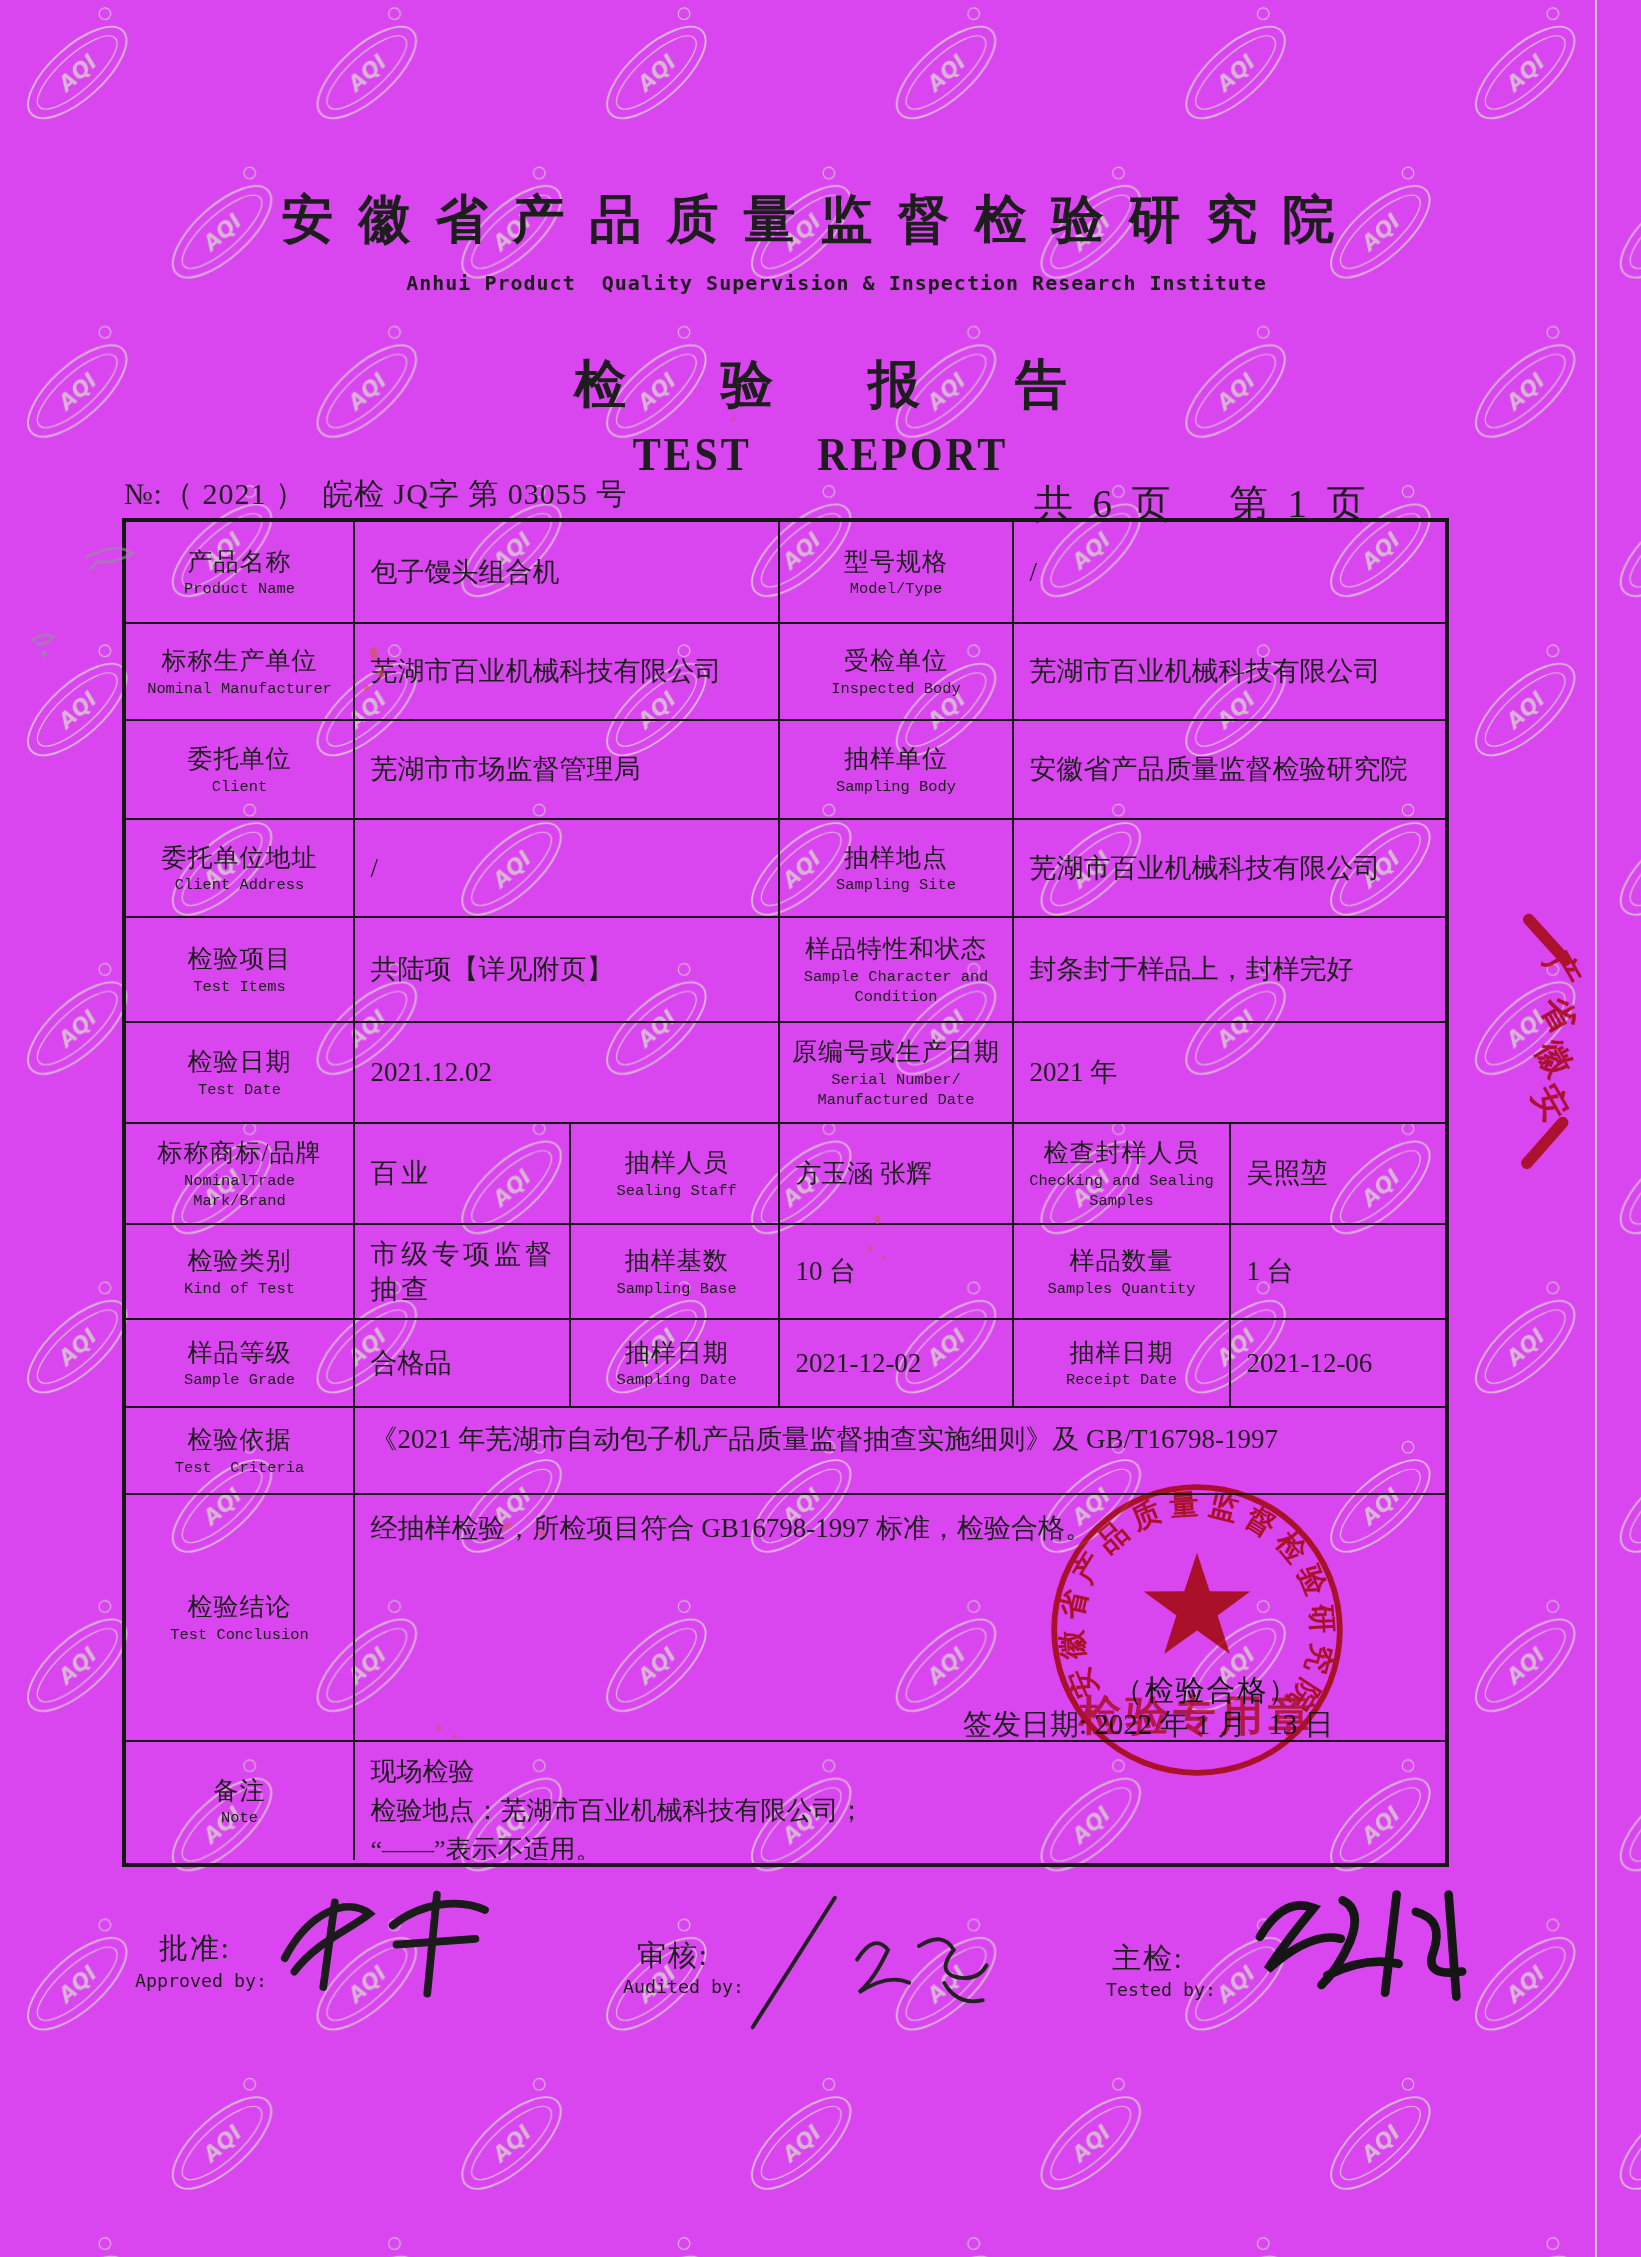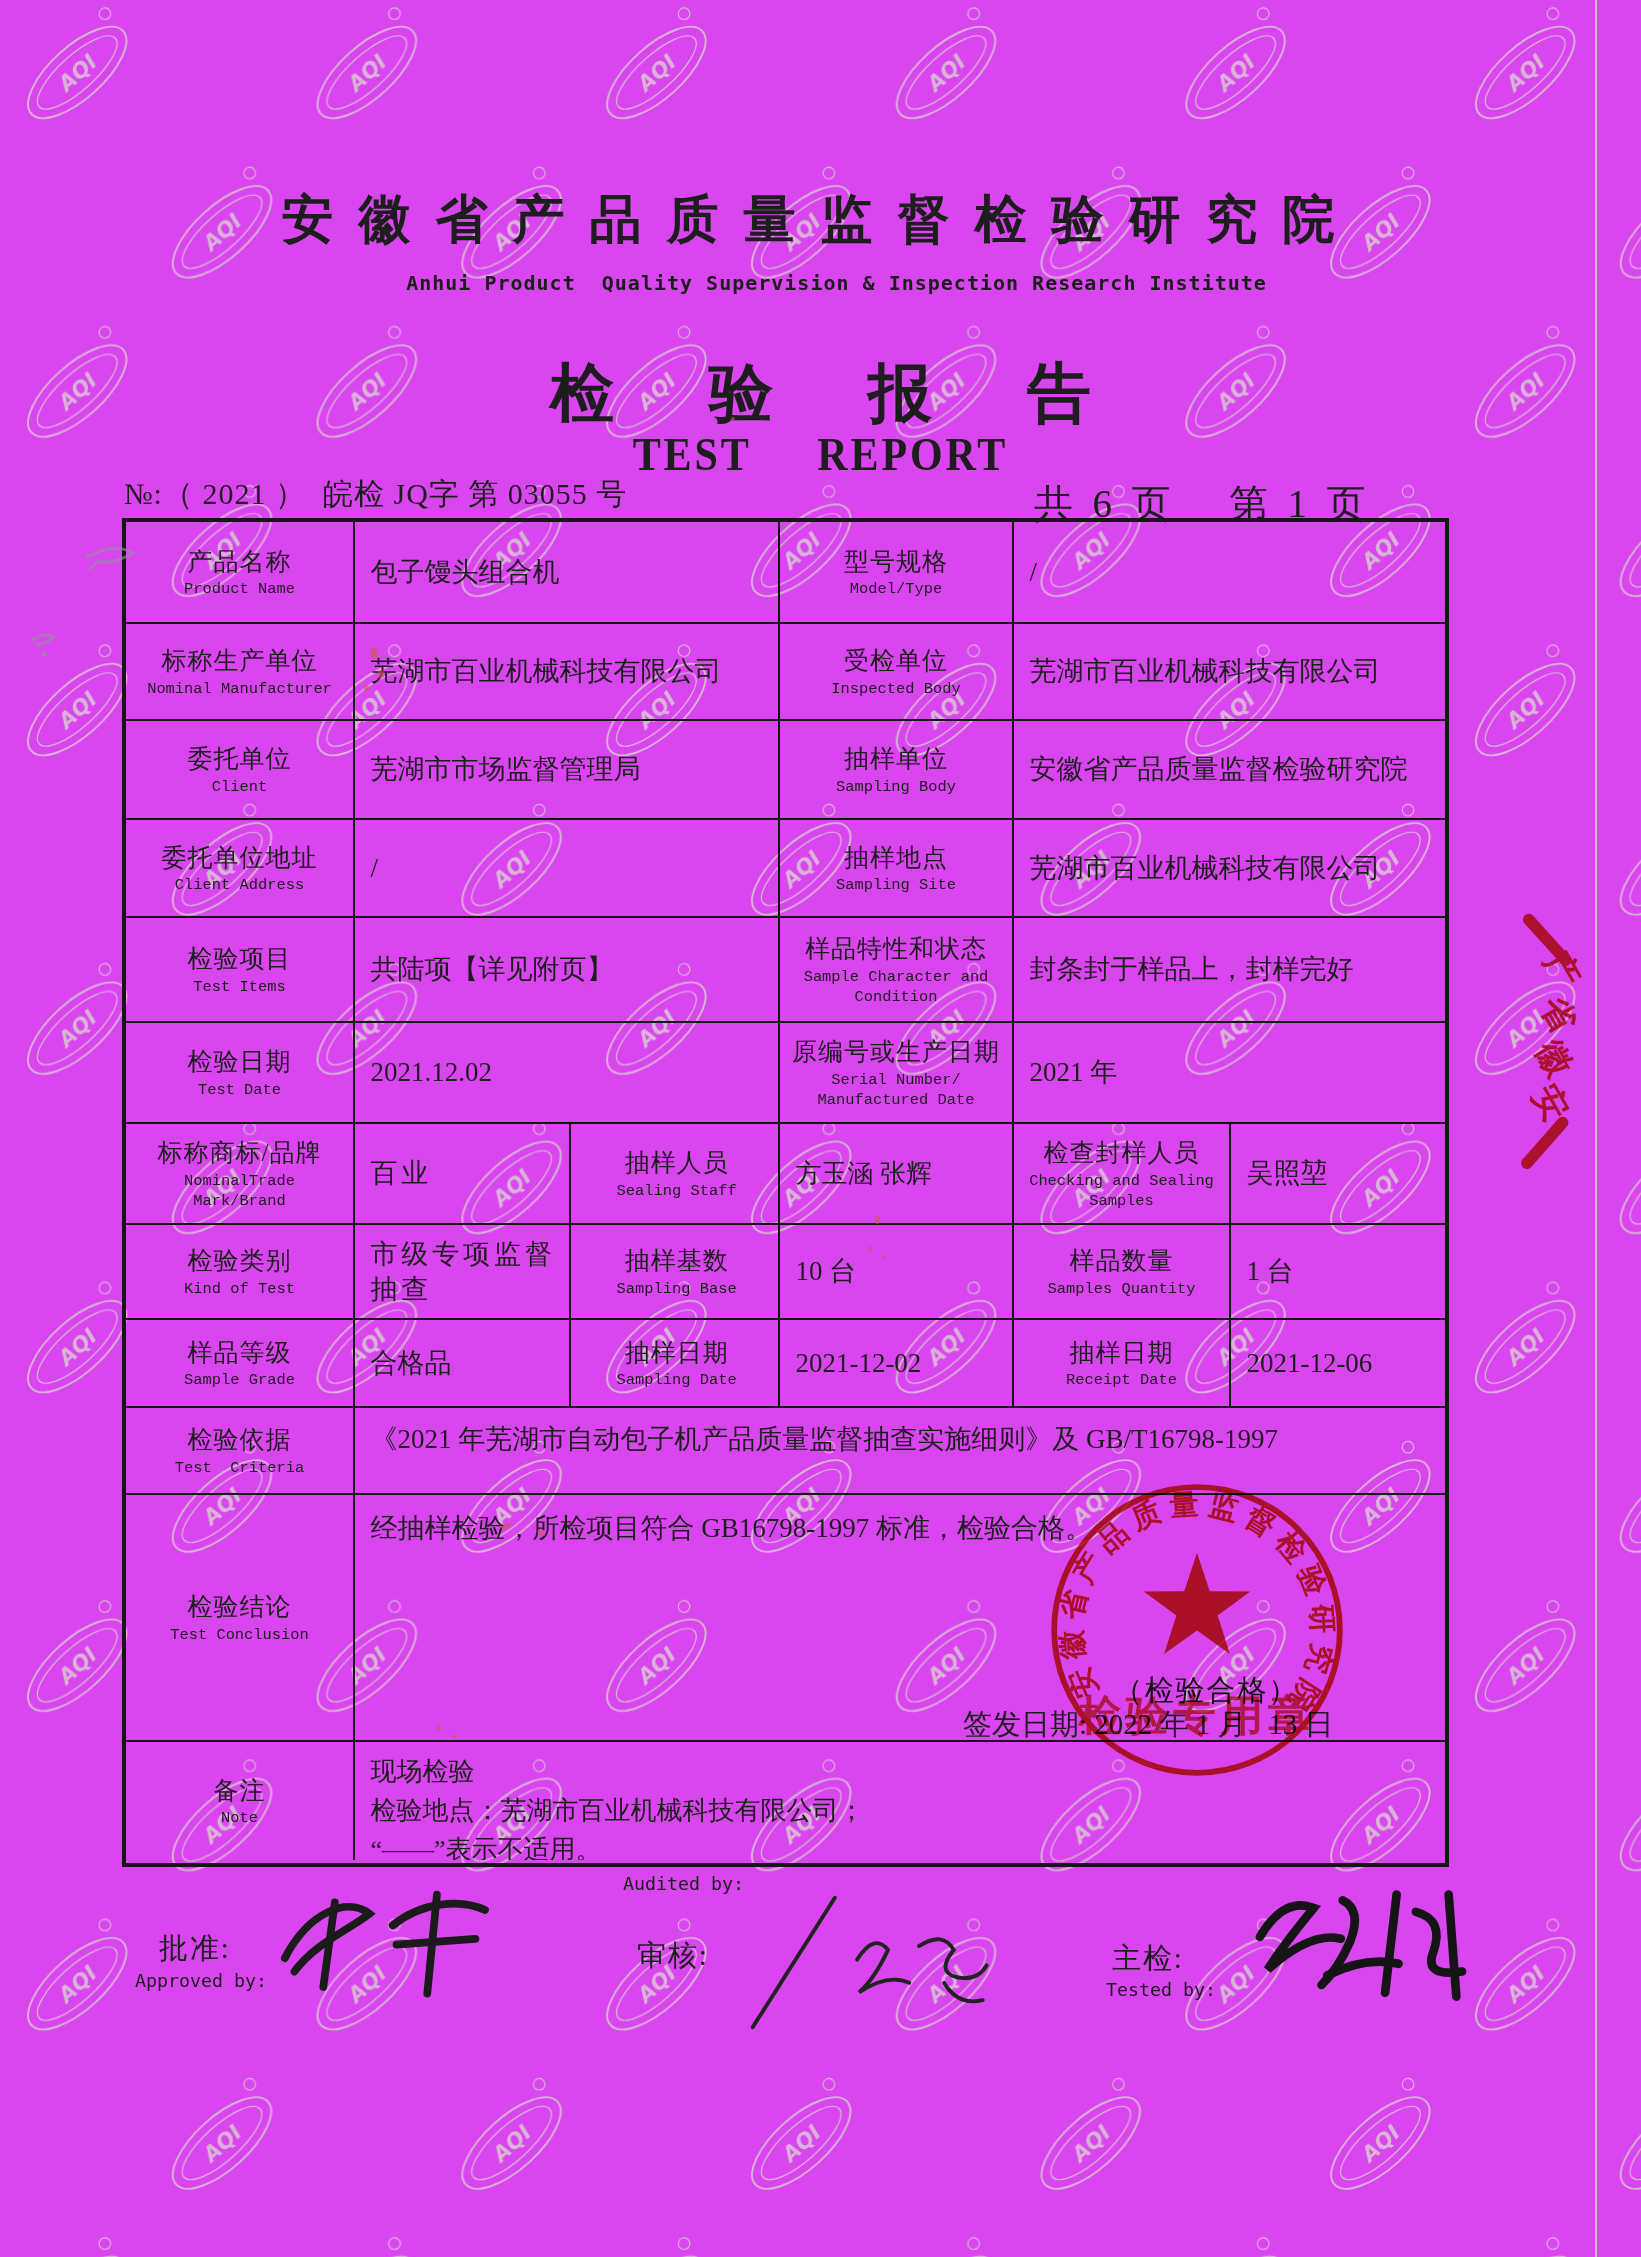--- a/index.html
+++ b/index.html
@@ -11,21 +11,21 @@
   }
   .wm-svg { position:absolute; left:0; top:0; width:100%; height:100%; pointer-events:none; }
   .pre { white-space:pre; }
   .abs { position:absolute; }
 
   
   .institute-cn { top:185px; left:0; width:100%; text-align:center; font-size:52px; font-weight:bold;
                   letter-spacing:25px; margin-right:-25px; }
   .institute-en { top:271px; left:0; width:100%; text-align:center; font-size:20px; font-weight:bold;
                   font-family:"DejaVu Sans Mono","Liberation Mono",monospace; letter-spacing:1px;margin-left:16px; }
-  .title-cn { top:350px; left:0; width:100%; text-align:center; font-size:64px; font-weight:bold; }
+  .title-cn { top:350px; left:0; width:100%; text-align:center; font-size:52px; font-weight:bold; }
   .title-cn span { letter-spacing:95px; margin-right:-95px; }
   .title-en { top:430px; left:0; width:100%; text-align:center; font-size:42px; font-weight:bold;
               letter-spacing:2.9px; word-spacing:53px; transform:scaleY(1.12); }
   .report-no { top:474px; left:124px; font-size:30px; letter-spacing:1px; }
   .page-info { top:477px; left:1034px; font-size:39px; }
 
   
   .rtable { position:absolute; left:122px; top:518px; width:1327px; height:1349px;
             border:4.8px solid #161616; background:transparent; }
   .row { display:flex; width:100%; border-bottom:2.9px solid #161616; }
@@ -288,21 +288,21 @@
     <g stroke="#1b1b1b" stroke-width="8" fill="none" stroke-linecap="round">
       <path d="M10,78 C35,30 75,14 98,32 C78,48 42,62 20,92"></path>
       <path d="M62,20 L50,108"></path>
       <path d="M122,44 C152,20 192,16 218,28"></path>
       <path d="M168,12 L158,115"></path>
       <path d="M126,64 L208,58"></path>
     </g>
   </svg>
 
   <div class="abs sig-label-cn" style="left:637px; top:1936px">审核:</div>
-  <div class="abs sig-label-en" style="left:623px; top:1873px">Audited by:</div>
+  <div class="abs sig-label-en" style="left:623px; top:1976px">Audited by:</div>
   <svg class="sig-svg" style="left:743px; top:1890px" width="261" height="145" xmlns="http://www.w3.org/2000/svg" viewBox="0 0 270 150">
     <g stroke="#222" stroke-width="4" fill="none" stroke-linecap="round">
       <path d="M95,8 L10,142"></path>
       <path d="M118,72 q18,-28 32,-10 q-14,30 -30,44 q30,-20 52,-10"></path>
       <path d="M182,58 q25,-16 36,4 q-18,22 2,28 q22,5 32,-12"></path>
       <path d="M208,96 q14,24 40,18"></path>
     </g>
   </svg>
 
   <div class="abs sig-label-cn" style="left:1112px; top:1939px">主检:</div>

